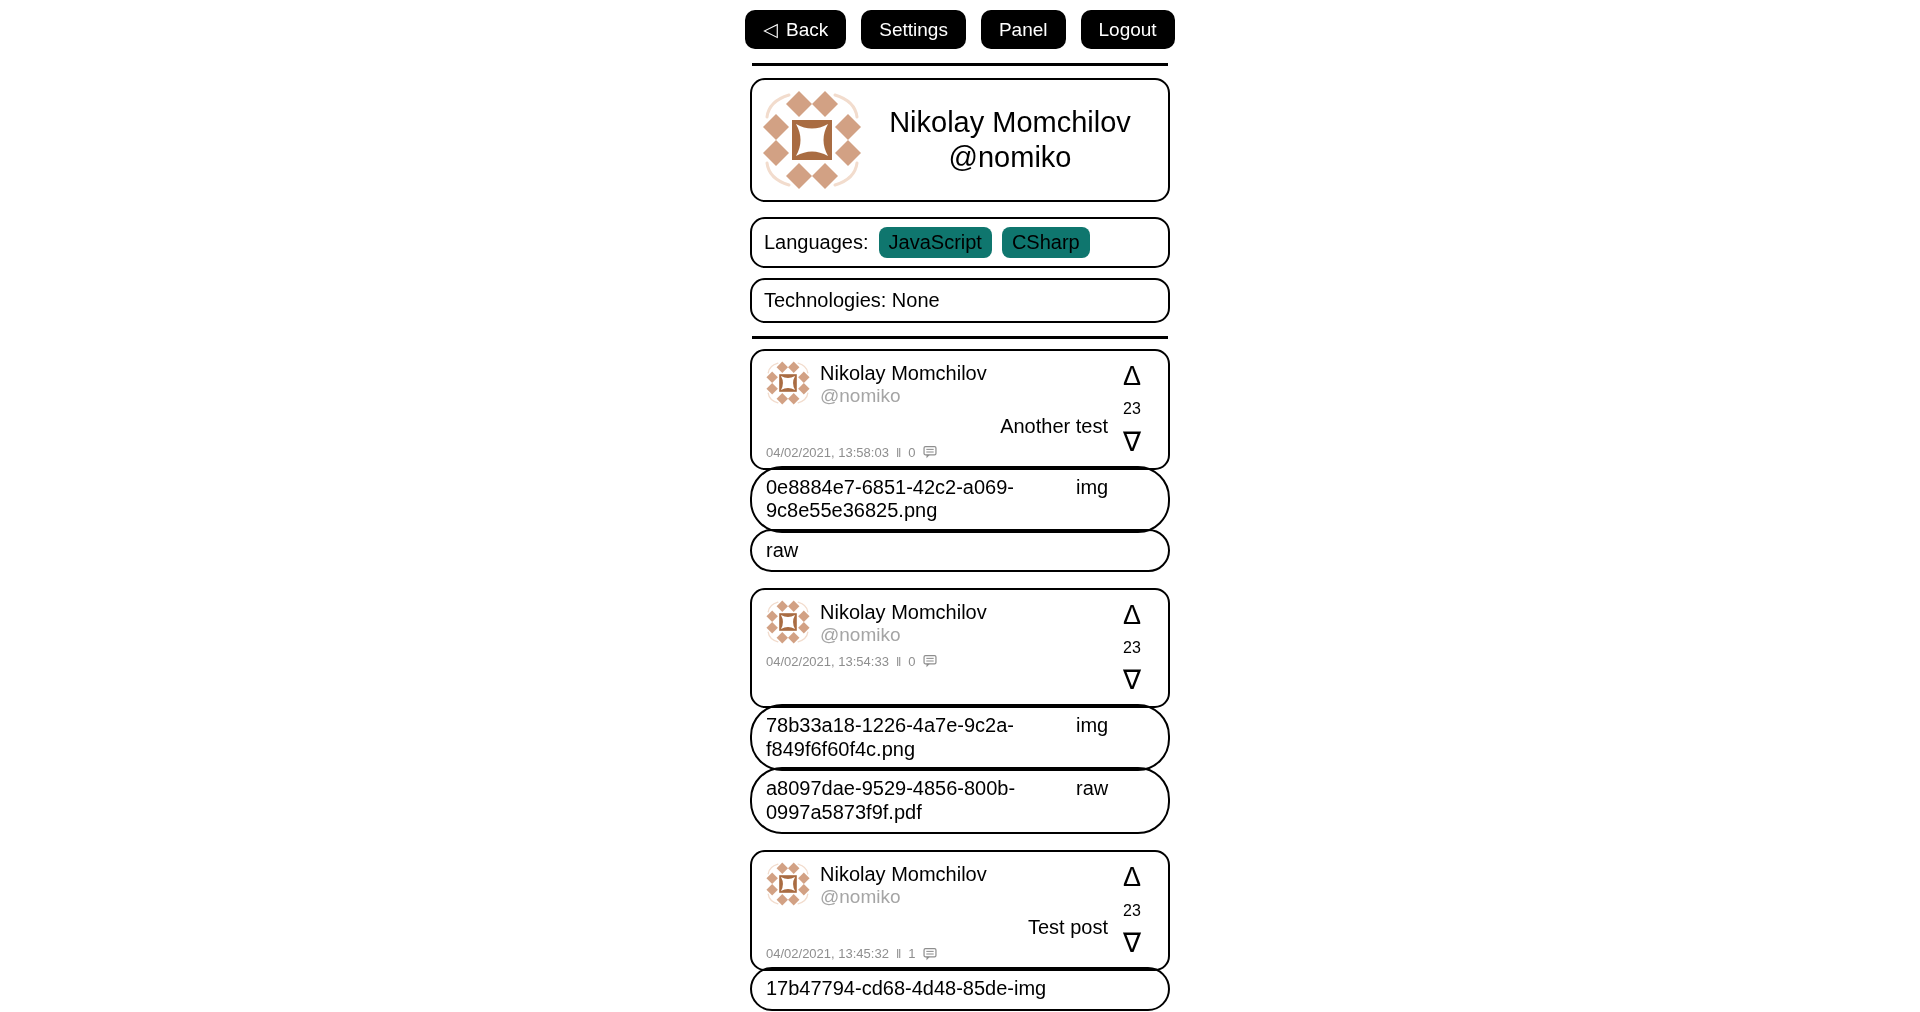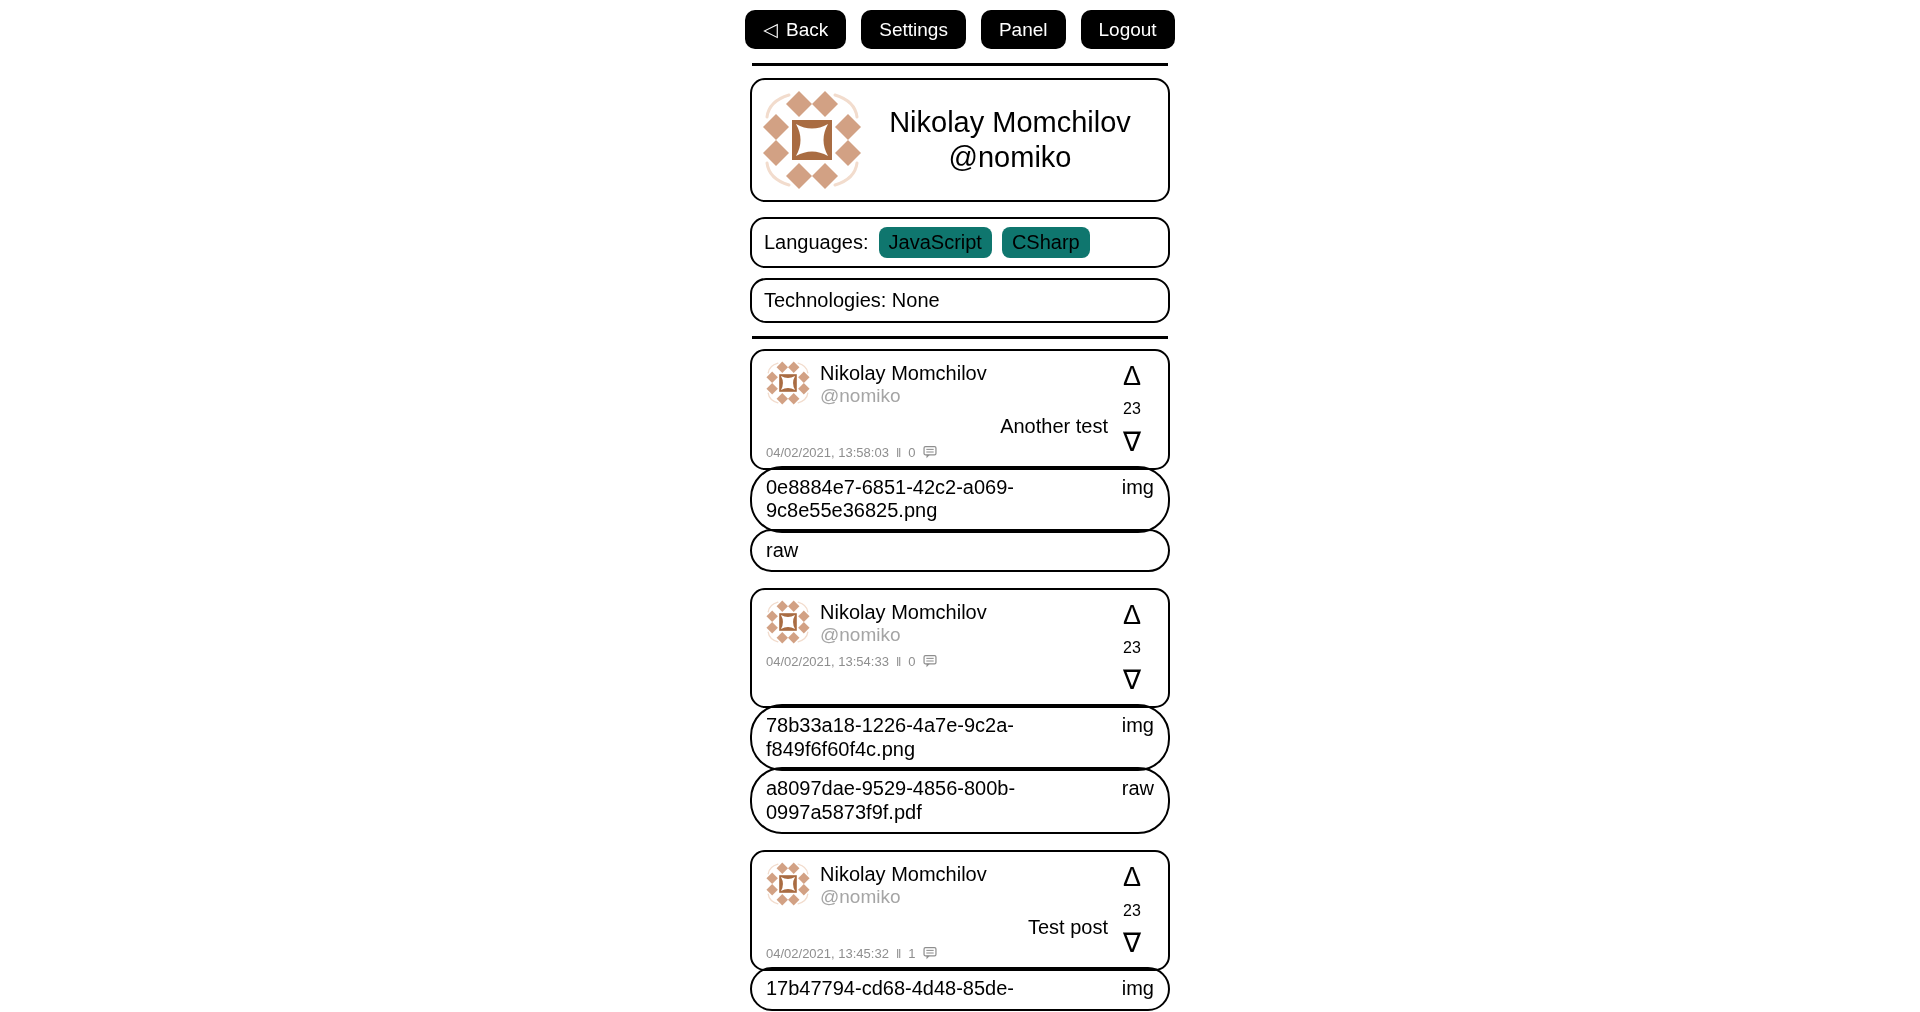--- a/index.html
+++ b/index.html
@@ -23,37 +23,37 @@
   .rule-mid { margin: 13px 2px 10px; }
 
   .card { border: 2px solid #000; border-radius: 15px; background: transparent; }
 
   .profile { display: flex; align-items: center; padding: 10px; margin-bottom: 15px; }
   .avatar-lg { width: 100px; height: 100px; flex: none; }
   .profile-names { flex: 1; text-align: center; font-size: 29px; line-height: 1.2; }
 
   .langs { display: flex; align-items: center; gap: 10px; padding: 8px 12px; font-size: 20px; min-height: 50px; margin-bottom: 10px; }
   .tag { background: #0f766e; border-radius: 8px; padding: 4px 10px; }
-  .tech { display: flex; align-items: center; padding: 9px 12px; font-size: 20px; min-height: 44px; border-radius: 16px; }
+  .tech { display: flex; align-items: center; padding: 9px 12px; font-size: 20px; min-height: 44px; }
 
   .post-group { margin-bottom: 16px; }
   .post { display: flex; padding: 10px 12px 8px 14px; min-height: 120px; }
   .post-left { flex: 1; min-width: 0; }
   .post-head { display: flex; gap: 10px; align-items: flex-start; }
   .avatar-sm { width: 44px; height: 44px; flex: none; }
   .author { font-size: 20px; line-height: 1.2; }
   .handle { font-size: 19px; line-height: 1.2; color: #a5a5a5; }
   .title { font-size: 20px; margin-top: 7px; text-align: right; }
-  .meta { display: flex; align-items: flex-start; gap: 7px; margin-top: 7px; font-size: 13px; color: #8e8e8e; }
+  .meta { display: flex; align-items: center; gap: 7px; margin-top: 7px; font-size: 13px; color: #8e8e8e; }
   .comment-ic { width: 14px; height: 14px; color: #8e8e8e; }
   .votes { flex: none; width: 48px; align-self: stretch; display: flex; flex-direction: column; align-items: center; justify-content: space-between; padding: 2px 0 4px; }
   .vote { font-size: 27px; line-height: 1; cursor: pointer; }
   .score { font-size: 16px; line-height: 1; text-align: right; }
 
-  .attachment { display: flex; justify-content: space-between; align-items: flex-start; padding: 8px 14px; font-size: 20px; margin-top: -4px; border-radius: 32px; }
+  .attachment { display: flex; align-items: flex-start; padding: 8px 14px; font-size: 20px; margin-top: -4px; border-radius: 32px; }
   .filename { max-width: 310px; line-height: 1.18; word-wrap: break-word; }
   .ftype { flex: none; }
 </style>
 </head>
 <body>
 
 <svg width="0" height="0" style="position:absolute" aria-hidden="true">
   <defs>
     <symbol id="identicon" viewBox="0 0 100 100">
       <g fill="#d2a184">

